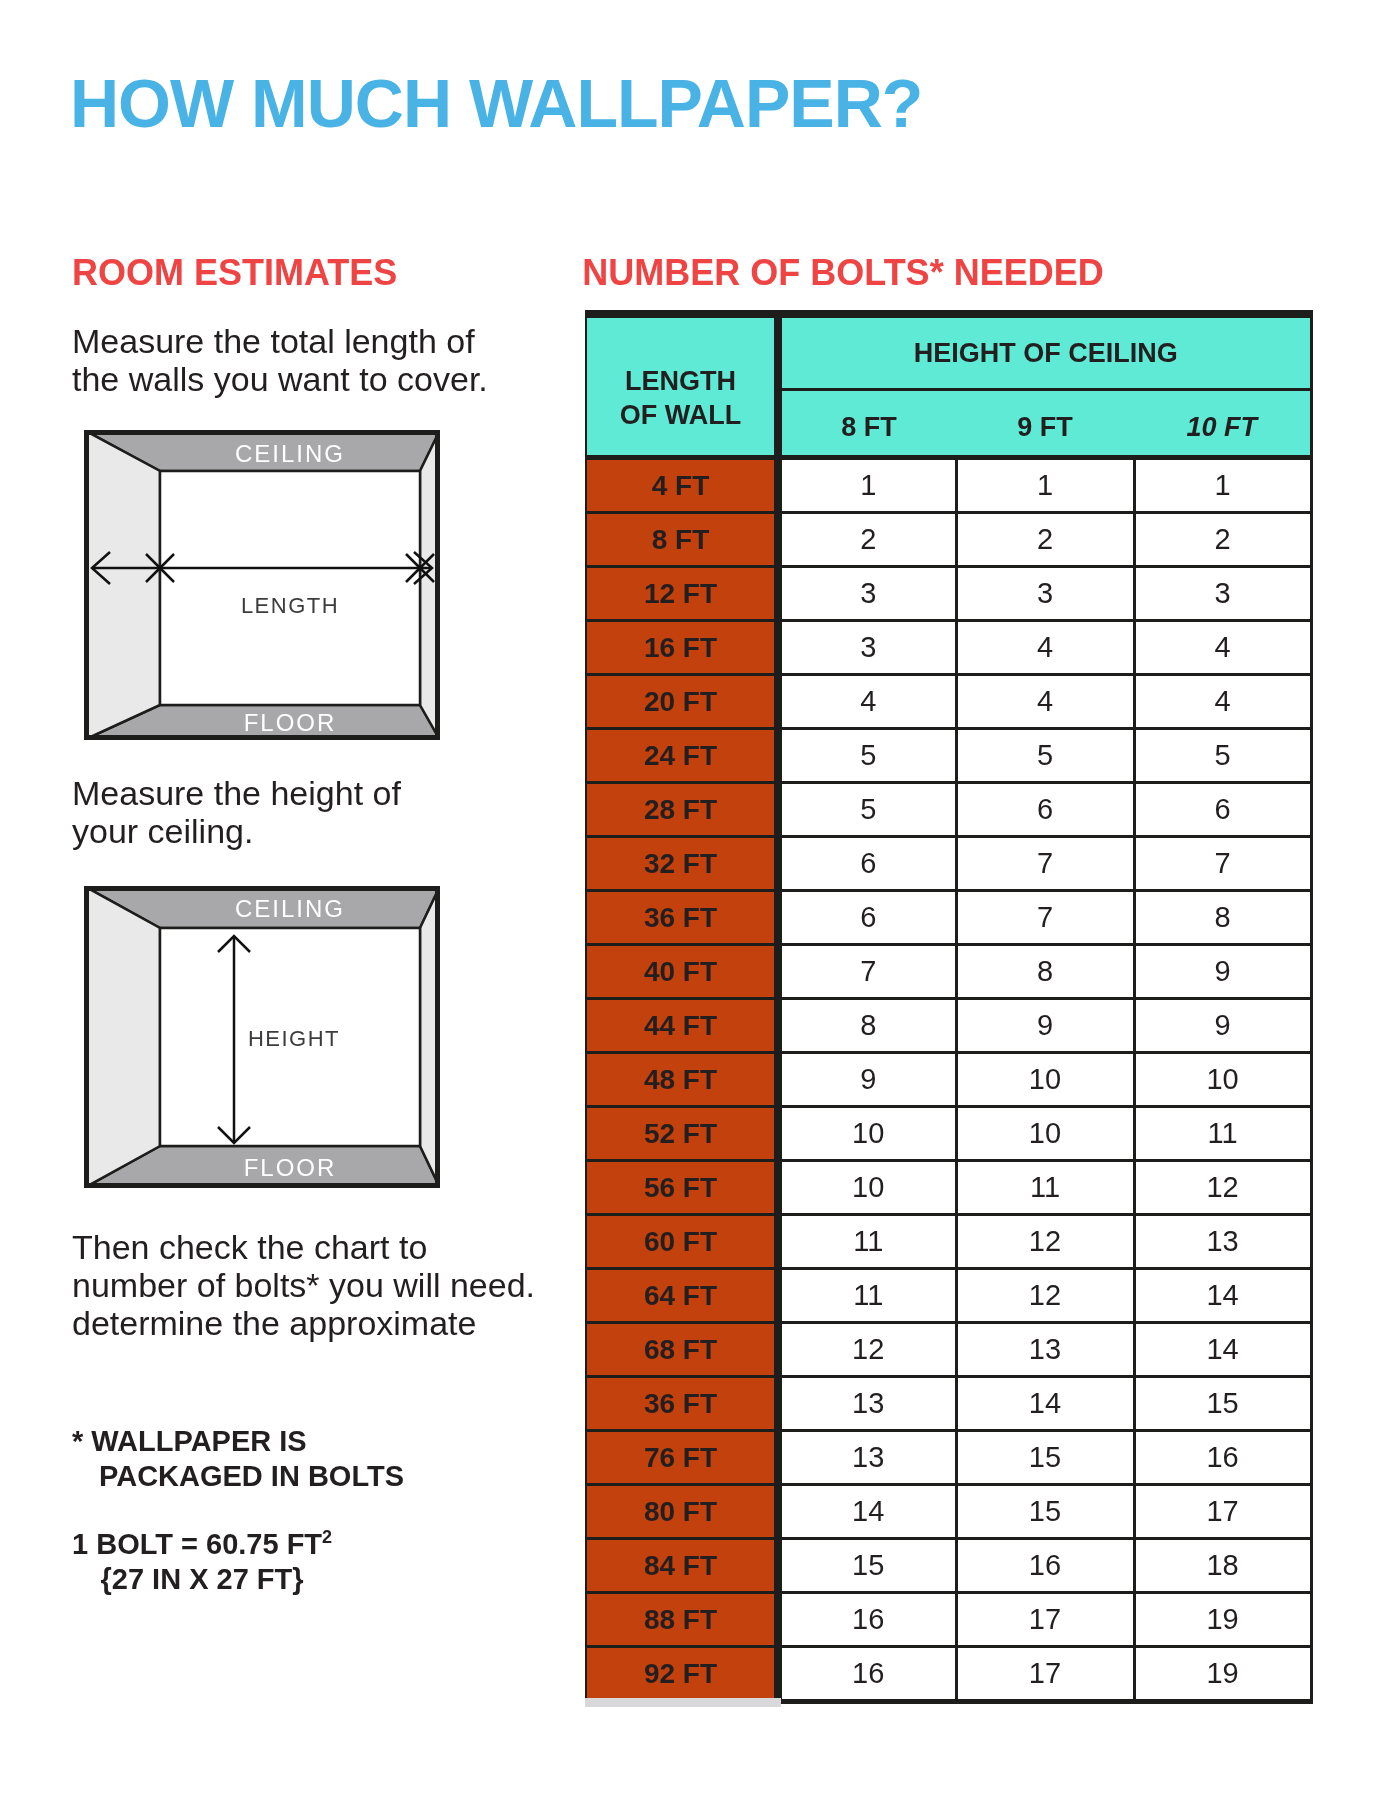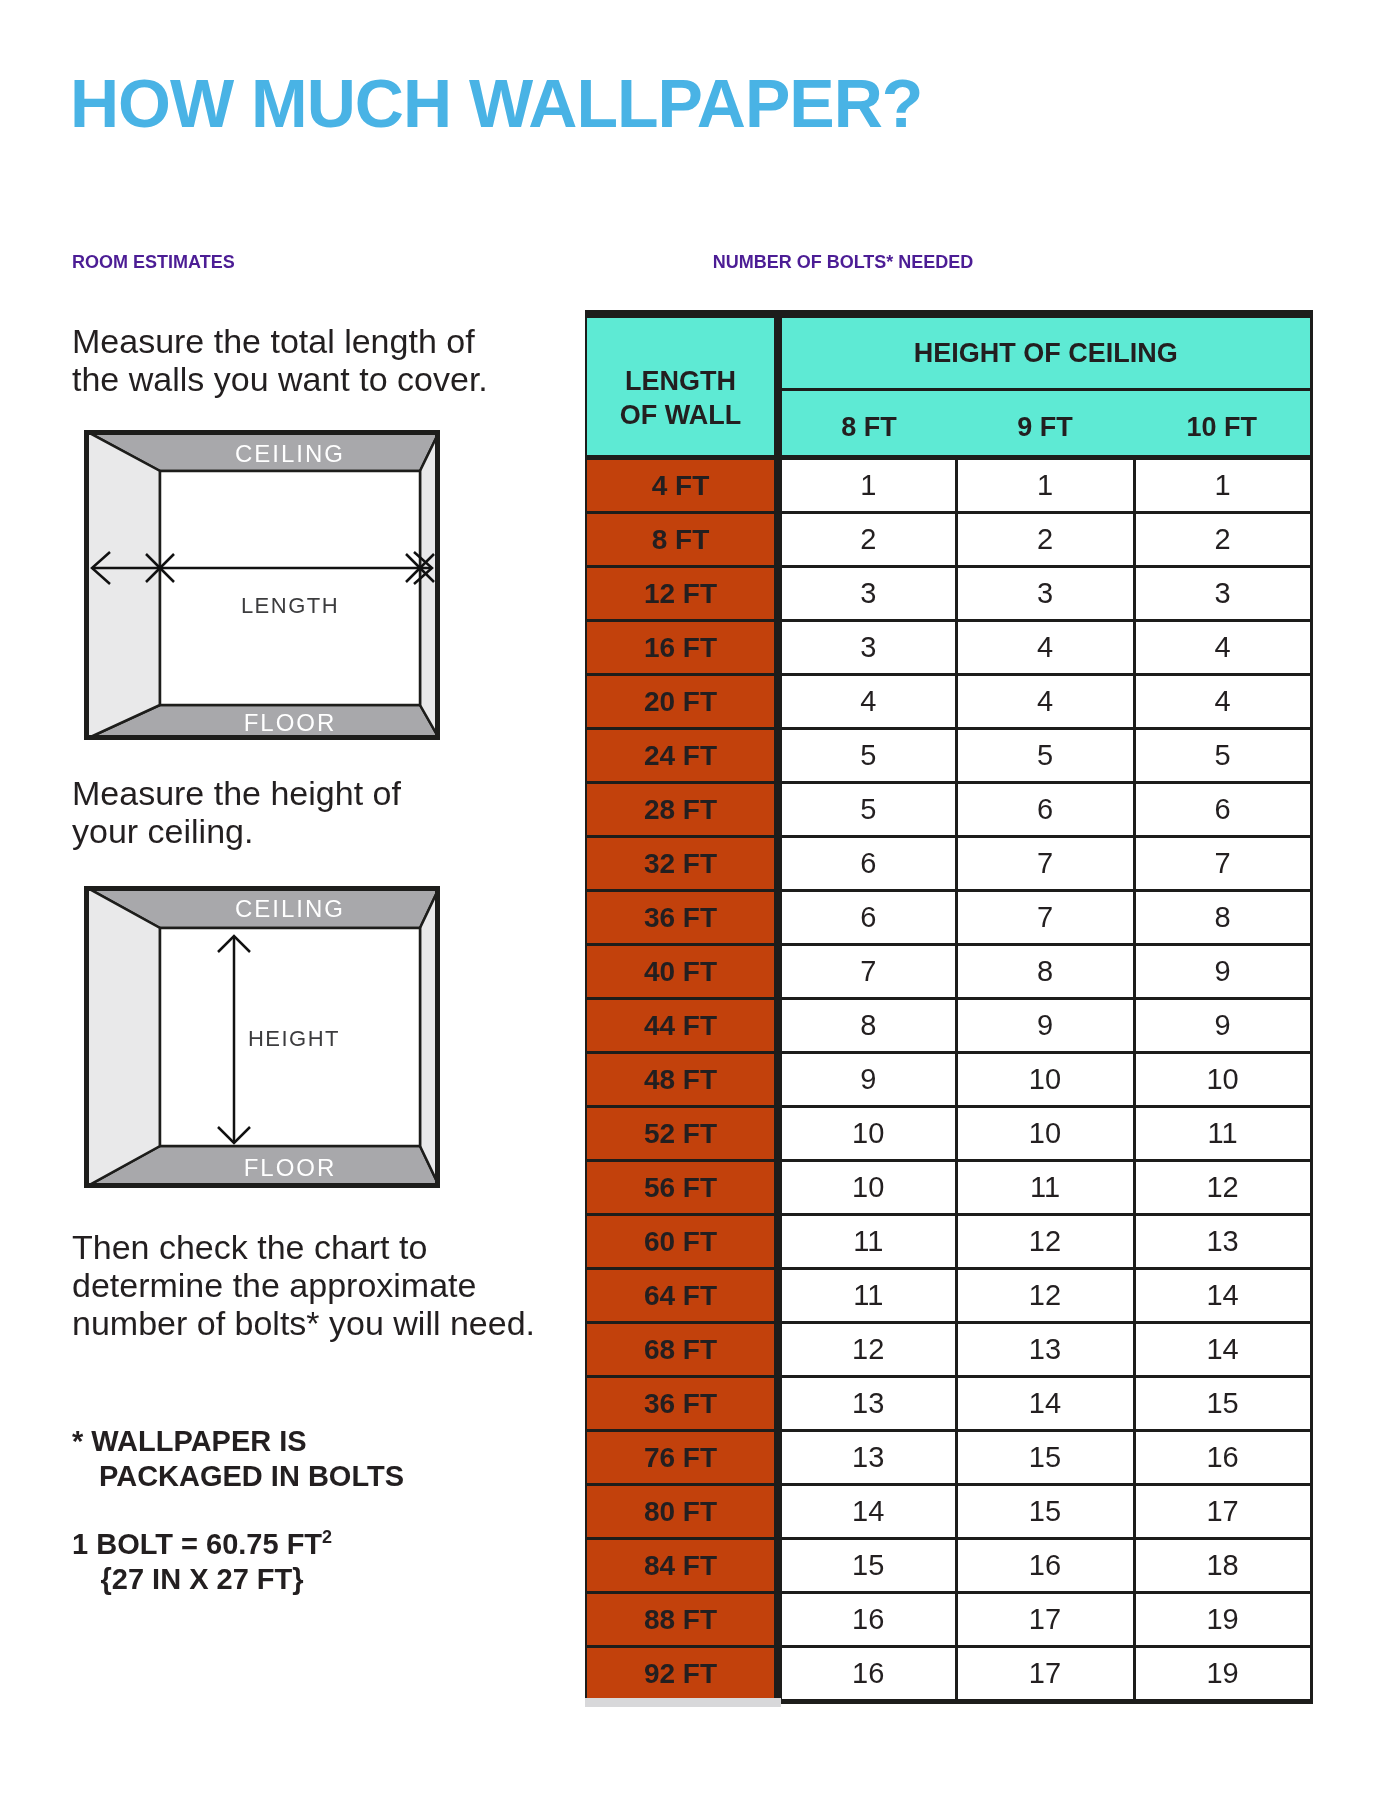--- a/index.html
+++ b/index.html
@@ -16,23 +16,23 @@
   .page-title {
     left: 70px; top: 64px;
     font-size: 68px;
     font-weight: bold;
     letter-spacing: -1px;
     color: #49b3e5;
     white-space: nowrap;
   }
   .section-heading {
     top: 252px;
-    font-size: 18px;
-    font-weight: bold;
-    color: #4c1d95;
+    font-size: 36px;
+    font-weight: bold;
+    color: #ef4444;
     white-space: nowrap;
   }
   #room-estimates-heading { left: 72px; }
   #bolts-heading { left: 843px; transform: translateX(-50%); }
   .para {
     left: 72px;
     font-size: 34px;
     line-height: 38px;
     color: #231f20;
   }
@@ -97,21 +97,21 @@
   }
   tr.sub-row th {
     border-left-width: 0;
     border-right-width: 0;
     border-bottom-width: 5px;
     height: 56px;
     font-size: 27px;
     font-weight: bold;
     padding-top: 8px;
   }
-  tr.sub-row th:last-child { border-right-width: 3px; }
+  tr.sub-row th:last-child { border-right-width: 3px; font-style: italic; }
   .bolt-table tbody th {
     background: #c2410c;
     border-left-width: 2px;
     border-right-width: 8px;
     height: 51px;
     font-size: 28px;
     font-weight: bold;
   }
   .bolt-table tbody td {
     background: #ffffff;
@@ -180,22 +180,22 @@
       <polyline points="134,241 150,257 166,241"></polyline>
     </g>
     <rect x="2.5" y="2.5" width="351" height="297" fill="none" stroke="#1d1d1b" stroke-width="5"></rect>
     <text x="206" y="31" text-anchor="middle" class="room-label">CEILING</text>
     <text x="210" y="160" text-anchor="middle" class="measure-label">HEIGHT</text>
     <text x="206" y="290" text-anchor="middle" class="room-label">FLOOR</text>
   </svg>
 
   <div class="abs para" id="step3">
     <div>Then check the chart to</div>
+    <div>number of bolts* you will need.</div>
     <div>determine the approximate</div>
-    <div>number of bolts* you will need.</div>
   </div>
 
   <div class="abs footnote">
     <div>* WALLPAPER IS</div>
     <div class="indent">PACKAGED IN BOLTS</div>
   </div>
 
   <div class="abs bolt-eq">
     <div><span>1 BOLT = 60.75 FT</span><sup>2</sup></div>
     <div>{27 IN X 27 FT}</div>

